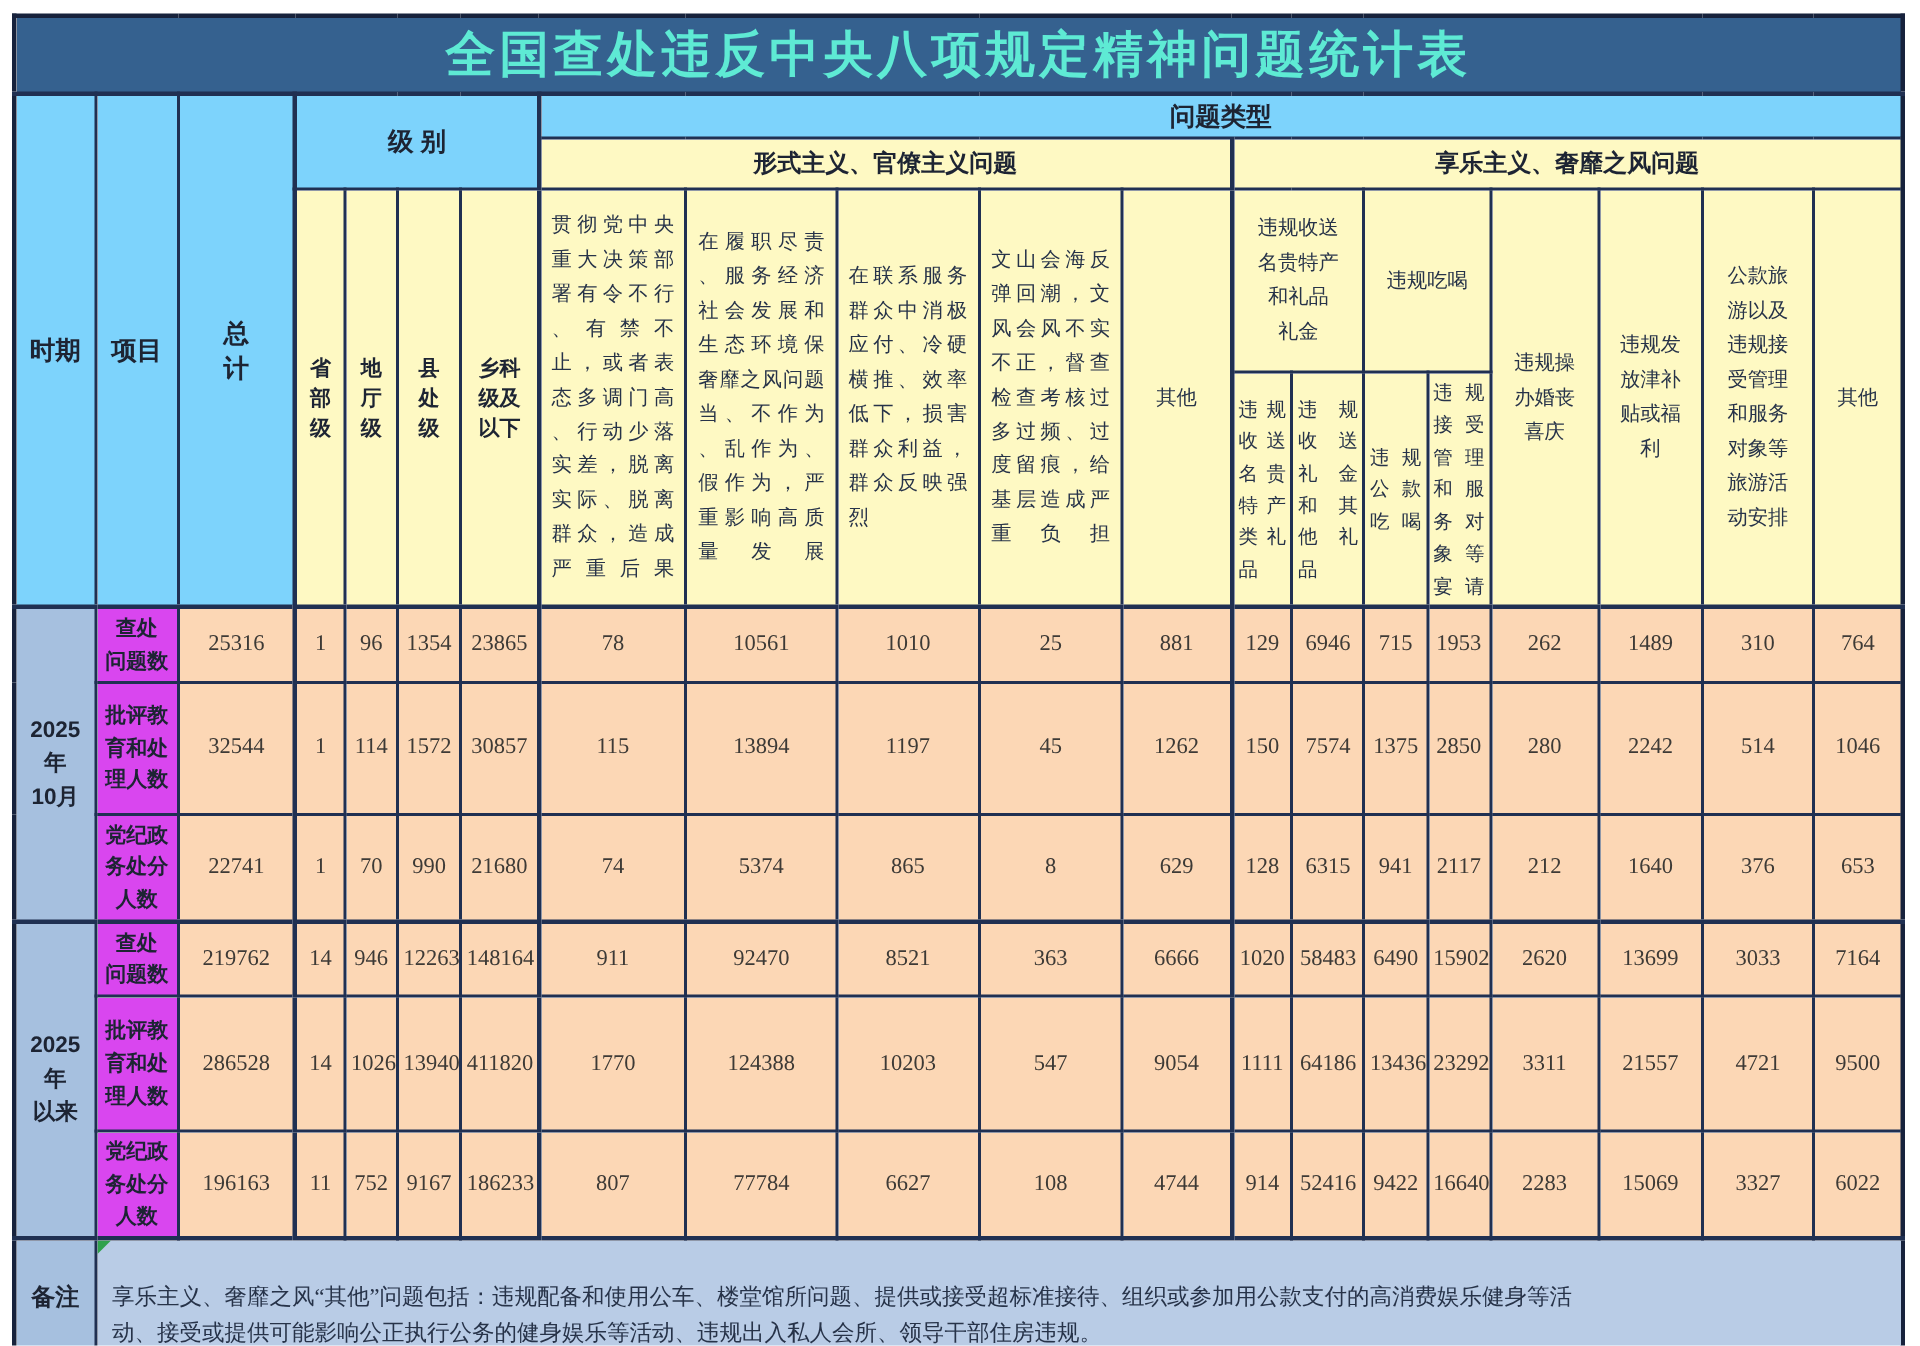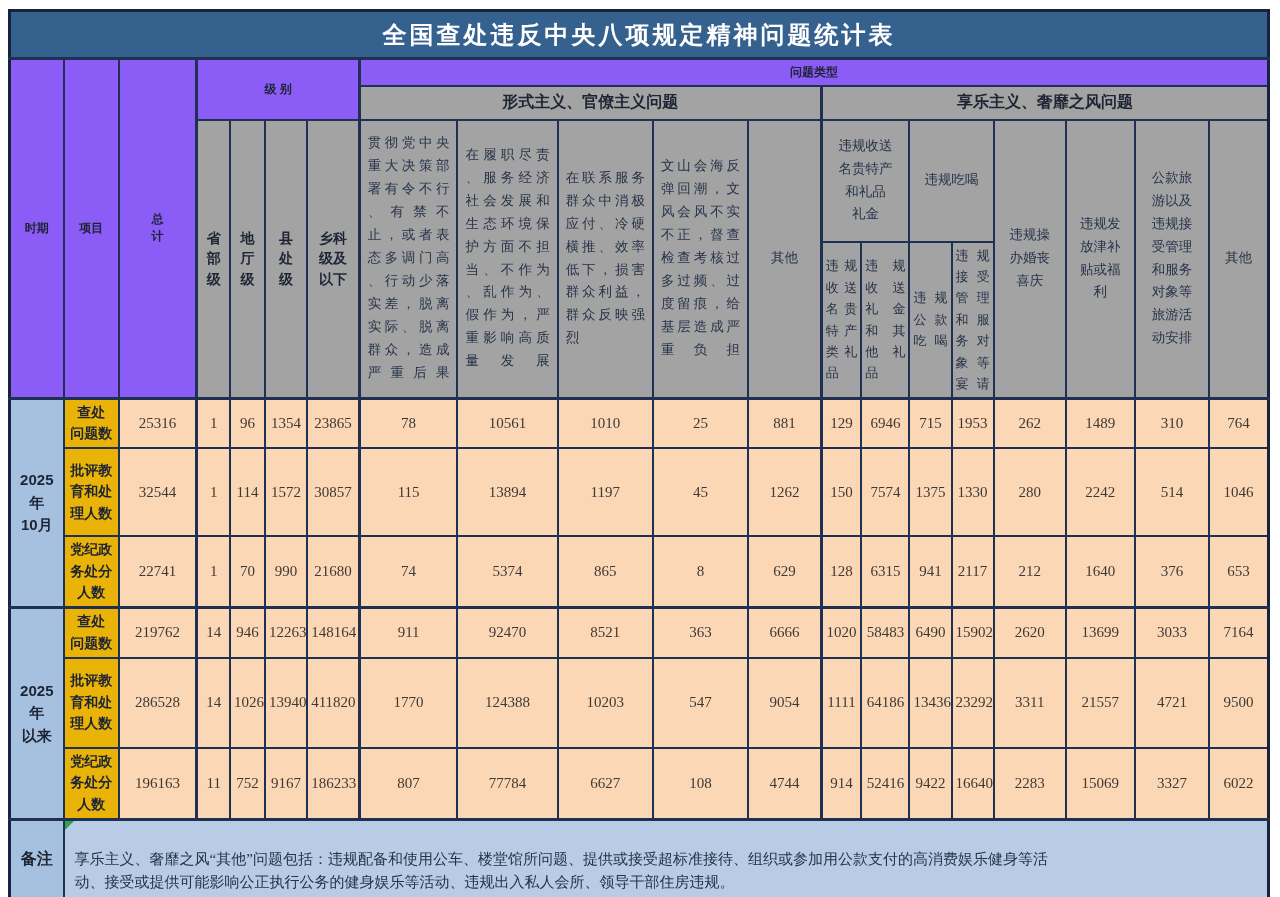--- a/index.html
+++ b/index.html
@@ -15,31 +15,31 @@
   .sans{font-family:"Liberation Sans","DejaVu Sans",sans-serif;}
 
   
   .rh-title{height:48px;} .rh-h1{height:27px;} .rh-h2{height:34px;}
   .rh-h3{height:122px;} .rh-h4{height:148px;}
   .rh-r1{height:50px;} .rh-r2{height:88px;} .rh-r3{height:66px;}
   .rh-r4{height:44px;} .rh-r5{height:90px;} .rh-r6{height:64px;}
   .rh-remark{height:54px;}
 
   
-  .title{background:#35618f;color:#ffffff;font-weight:bold;font-size:24px;
+  .title{background:#35618f;color:#5eead4;font-weight:bold;font-size:33px;
          letter-spacing:3px;border-bottom-width:3px;}
-  .hd{background:#8b5cf6;font-weight:bold;font-size:12px;}
-  .hl{background:#a3a3a3;}
+  .hd{background:#7dd3fc;font-weight:bold;font-size:17px;}
+  .hl{background:#fef9c3;}
   .grp{font-weight:bold;font-size:16px;}
   .lvl{font-weight:bold;font-size:14px;line-height:1.45;}
   .vcat{font-size:13.5px;line-height:1.7;padding:4px 7px;color:#273349;}
   .sub{font-size:13px;line-height:1.65;color:#273349;}
   .scat{font-size:13.5px;line-height:1.7;color:#273349;}
   .period{background:#a6c0df;font-size:15px;font-weight:bold;line-height:1.5;}
-  .item{background:#eab308;font-size:14px;font-weight:bold;line-height:1.55;}
+  .item{background:#d946ef;font-size:14px;font-weight:bold;line-height:1.55;}
   .num{background:#fcd7b5;font-size:15px;color:#3d3a36;}
   .remark-lbl{background:#a6c0df;font-size:16px;font-weight:bold;}
   .remark-cell{background:#b9cce6;text-align:left;position:relative;
                font-size:15px;line-height:1.55;color:#273349;
                padding:4px 12px 4px 10px;text-indent:2em;}
   .comment-marker{position:absolute;top:0;left:0;width:0;height:0;
                   border-top:9px solid #2fa14d;border-right:9px solid transparent;}
 
   
   .br3{border-right-width:3px;}
@@ -113,21 +113,21 @@
 态多调门高
 、行动少落
 实差，脱离
 实际、脱离
 群众，造成
 严重后果</td>
     <td rowspan="2" class="hl vcat pre just">在履职尽责
 、服务经济
 社会发展和
 生态环境保
-护方面不担
+奢靡之风问题
 当、不作为
 、乱作为、
 假作为，严
 重影响高质
 量发展</td>
     <td rowspan="2" class="hl vcat pre just">在联系服务
 群众中消极
 应付、冷硬
 横推、效率
 低下，损害
@@ -226,21 +226,21 @@
     <td class="num">1572</td>
     <td class="num br3">30857</td>
     <td class="num">115</td>
     <td class="num">13894</td>
     <td class="num">1197</td>
     <td class="num">45</td>
     <td class="num br3">1262</td>
     <td class="num">150</td>
     <td class="num">7574</td>
     <td class="num">1375</td>
-    <td class="num">1330</td>
+    <td class="num">2850</td>
     <td class="num">280</td>
     <td class="num">2242</td>
     <td class="num">514</td>
     <td class="num">1046</td>
   </tr>
   <tr class="rh-r3">
     <td class="item sans pre">党纪政
 务处分
 人数</td>
     <td class="num br3">22741</td>

